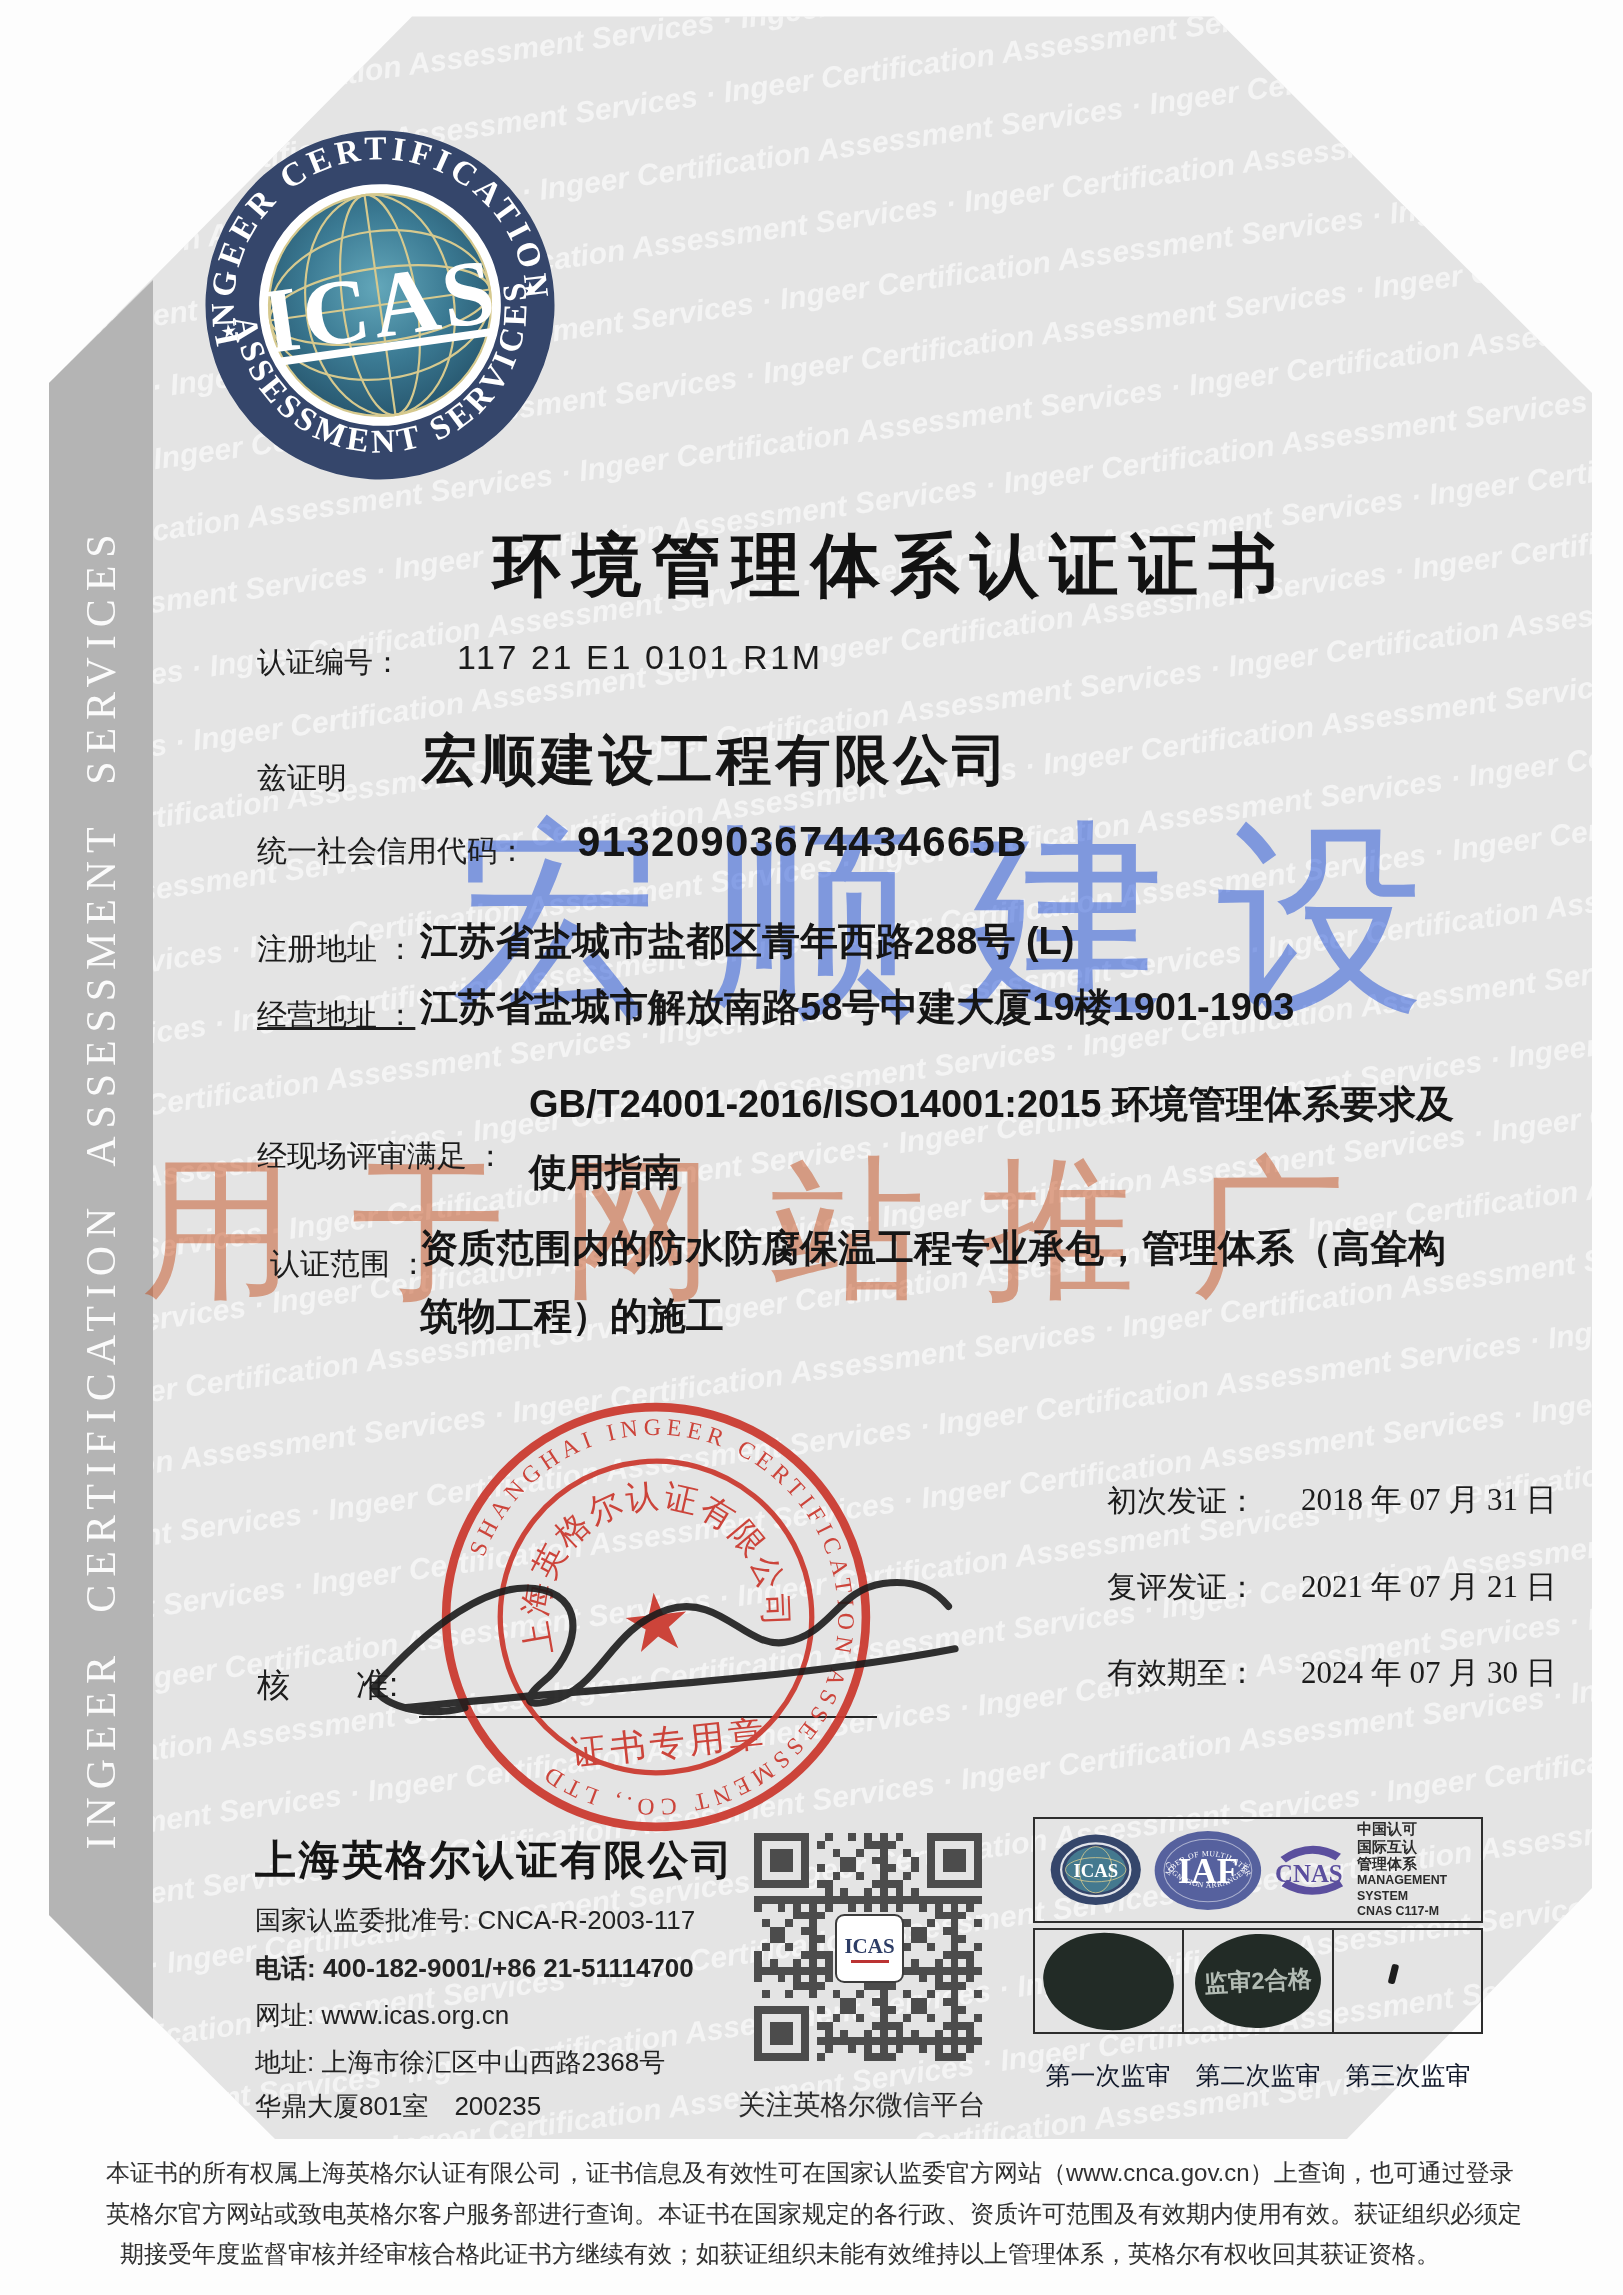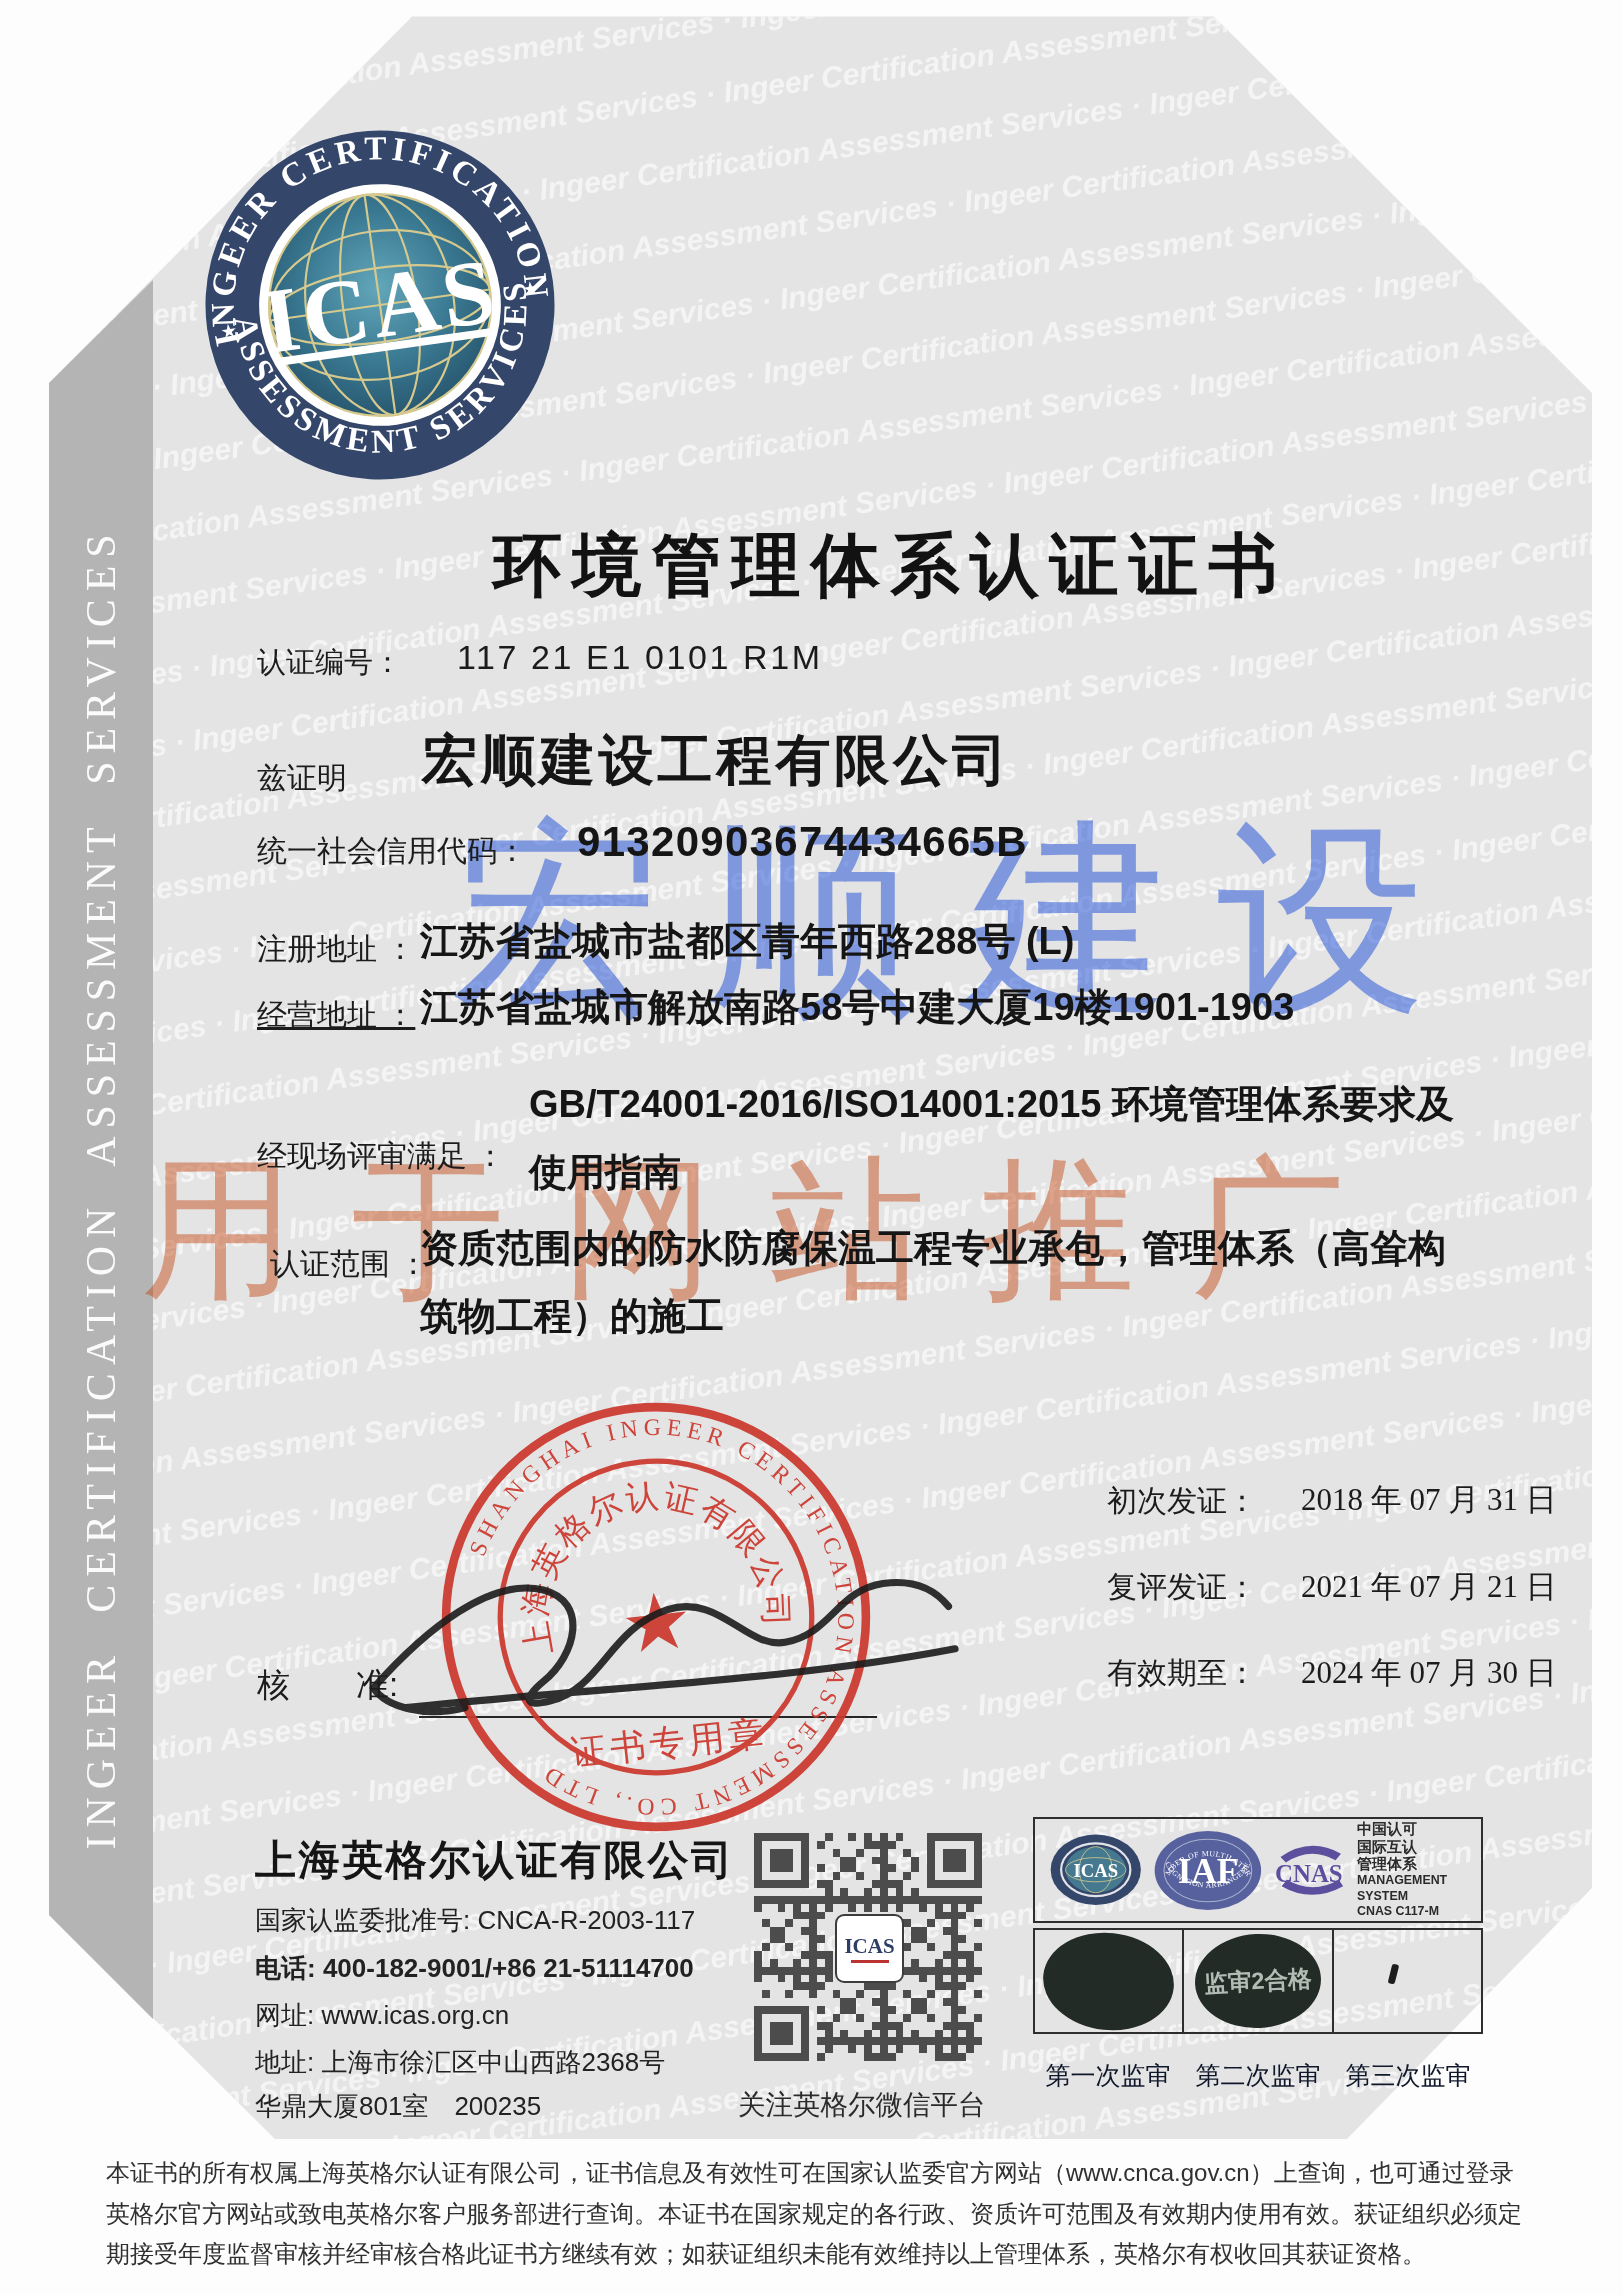--- a/index.html
+++ b/index.html
@@ -554,16 +554,16 @@
     </div>
   </div>
   <div class="abs audit-labels" style="left:1033px;top:2059px;width:450px;">
     <span>第一次监审</span>
     <span>第二次监审</span>
     <span>第三次监审</span>
   </div>
 
   <div class="abs footer-line" style="left:106px;top:2152px;">本证书的所有权属上海英格尔认证有限公司，证书信息及有效性可在国家认监委官方网站（www.cnca.gov.cn）上查询，也可通过登录</div>
   <div class="abs footer-line" style="left:106px;top:2193px;">英格尔官方网站或致电英格尔客户服务部进行查询。本证书在国家规定的各行政、资质许可范围及有效期内使用有效。获证组织必须定</div>
-  <div class="abs footer-line" style="left:106px;top:2233px;">期接受年度监督审核并经审核合格此证书方继续有效；如获证组织未能有效维持以上管理体系，英格尔有权收回其获证资格。</div>
+  <div class="abs footer-line" style="left:120px;top:2233px;">期接受年度监督审核并经审核合格此证书方继续有效；如获证组织未能有效维持以上管理体系，英格尔有权收回其获证资格。</div>
 
 </div>
 
 
 </body></html>

